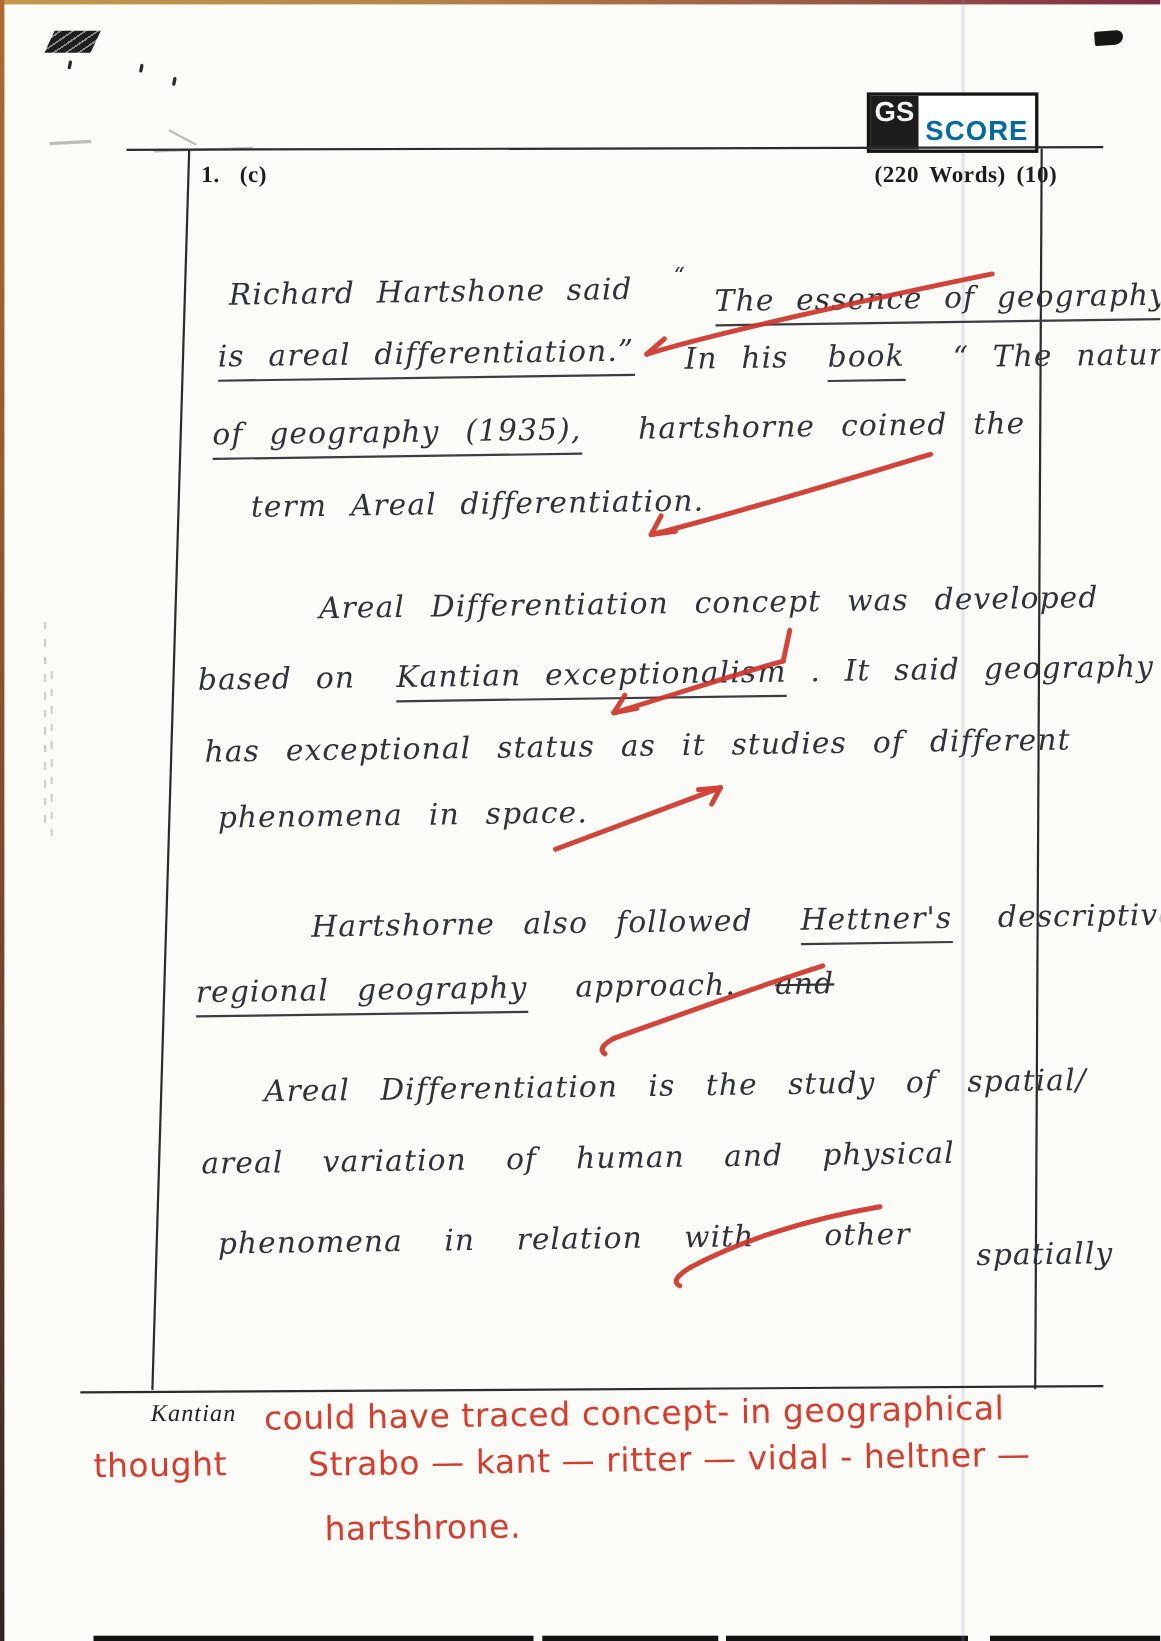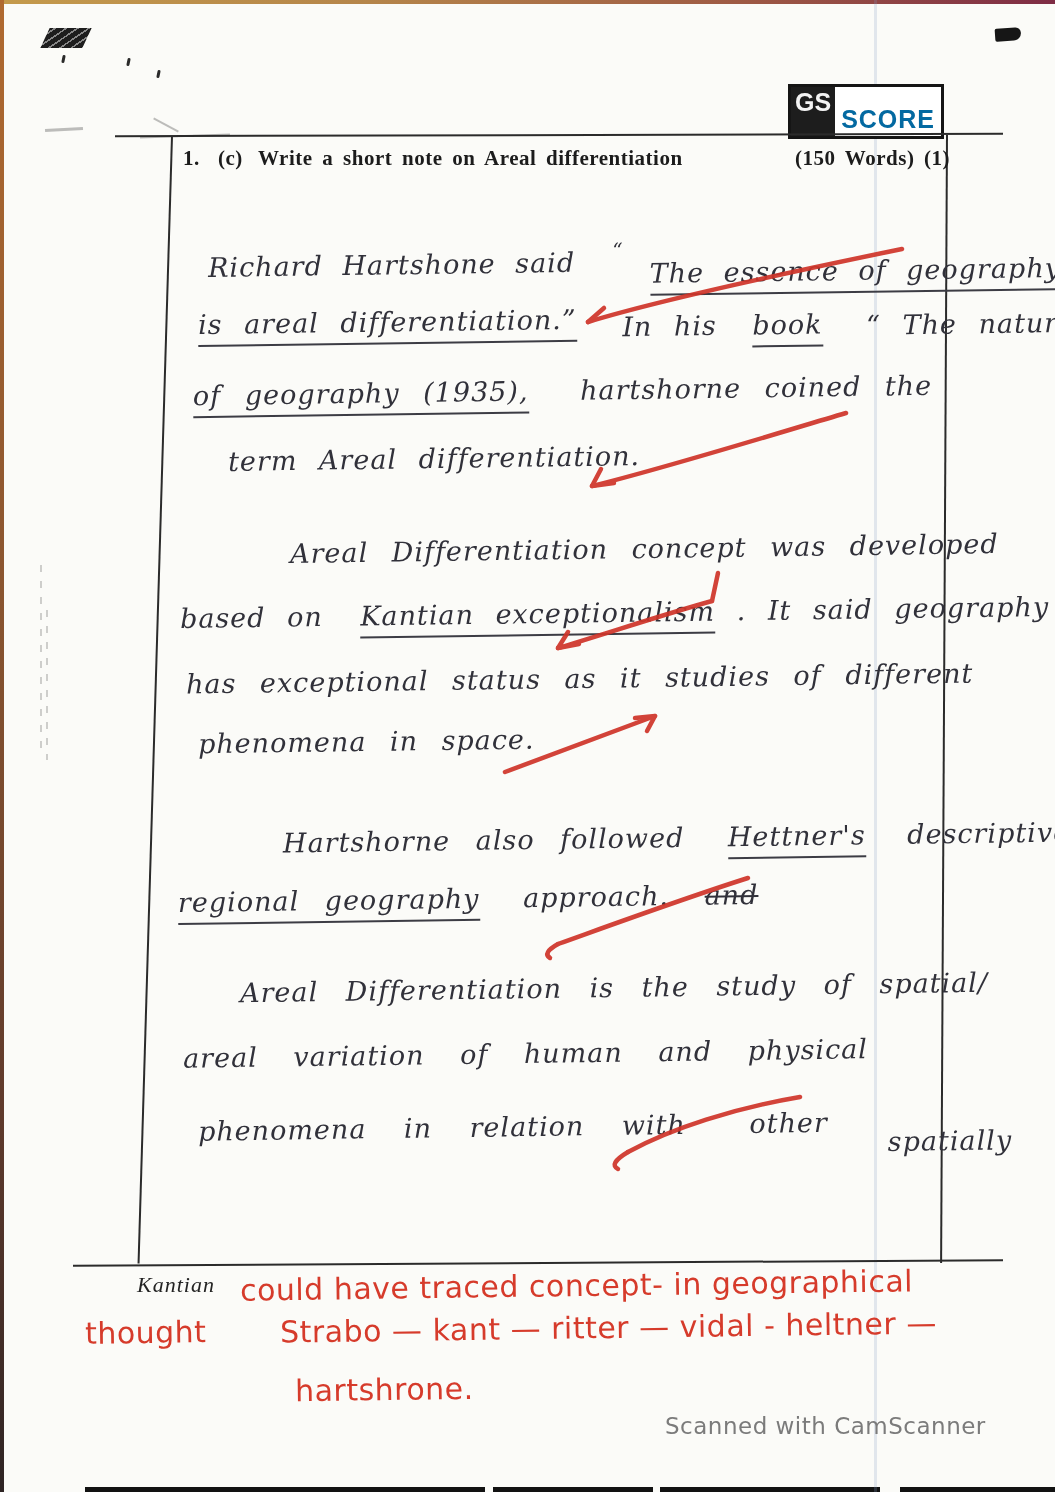--- a/index.html
+++ b/index.html
@@ -88,22 +88,21 @@
     <span class="score">SCORE</span>
   </div>
 
   <div class="box-line" style="left:115px;top:134px;width:888px;height:2px;transform:rotate(-0.15deg);"></div>
   <div class="box-line" style="left:171px;top:136px;width:2px;height:1128px;transform:rotate(1.7deg);transform-origin:top center;"></div>
   <div class="box-line" style="left:946px;top:135px;width:2px;height:1128px;transform:rotate(0.3deg);transform-origin:top center;"></div>
   <div class="box-line" style="left:73px;top:1262px;width:930px;height:2px;transform:rotate(-0.35deg);"></div>
 
   <div class="qtext" style="left:183px;top:146px;">1.</div>
   <div class="qtext" style="left:218px;top:146px;">(c)</div>
-  <div class="qtext" style="left:258px;top:146px;">Write a short note on Areal differentiation</div>
-  <div class="qtext" style="left:795px;top:146px;">(150 Words)  (1)</div>
+  <div class="qtext" style="left:795px;top:146px;">(220 Words)  (10)</div>
 
   <div class="hw" style="left:208px;top:238px;word-spacing:10px;">
     <span class="seg">Richard Hartshone said</span>
     <span class="seg q" style="margin-left:18px;">“</span>
     <span class="seg u" style="margin-left:6px;transform:translateY(12px);">The essence of geography</span>
   </div>
   <div class="hw" style="left:198px;top:303px;word-spacing:12px;">
     <span class="seg u">is areal differentiation.”</span>
     <span class="seg" style="margin-left:24px;transform:translateY(8px);">In his</span>
     <span class="seg u" style="margin-left:14px;transform:translateY(8px);font-style:italic;">book</span>
@@ -154,21 +153,20 @@
     <span class="seg" style="margin-left:26px;">other</span>
     <span class="seg" style="margin-left:22px;transform:translateY(20px);">spatially</span>
   </div>
 
   <div class="remarks-label" style="left:137px;top:1272px;">Kantian</div>
   <div class="red-hw" style="left:240px;top:1268px;">could have traced concept- in geographical</div>
   <div class="red-hw" style="left:85px;top:1315px;">thought</div>
   <div class="red-hw" style="left:280px;top:1310px;">Strabo — kant — ritter — vidal - heltner —</div>
   <div class="red-hw" style="left:295px;top:1372px;">hartshrone.</div>
 
-  <div class="footer" style="left:665px;top:1413px;">Scanned with CamScanner</div>
 
   <svg class="redink" width="1055" height="1492" viewBox="0 0 1055 1492">
     <g stroke="#cf3429" stroke-width="4.5" fill="none" stroke-linecap="round" opacity="0.92">
       <path d="M588,322 C650,303 790,272 902,249"></path>
       <path d="M588,322 l16,-14"></path>
       <path d="M592,486 C665,468 775,434 846,413"></path>
       <path d="M592,486 l22,-3 M592,486 l9,-17"></path>
       <path d="M558,648 C605,634 665,614 712,601"></path>
       <path d="M558,648 l21,-4 M558,648 l10,-16"></path>
       <path d="M712,601 l6,-28"></path>

